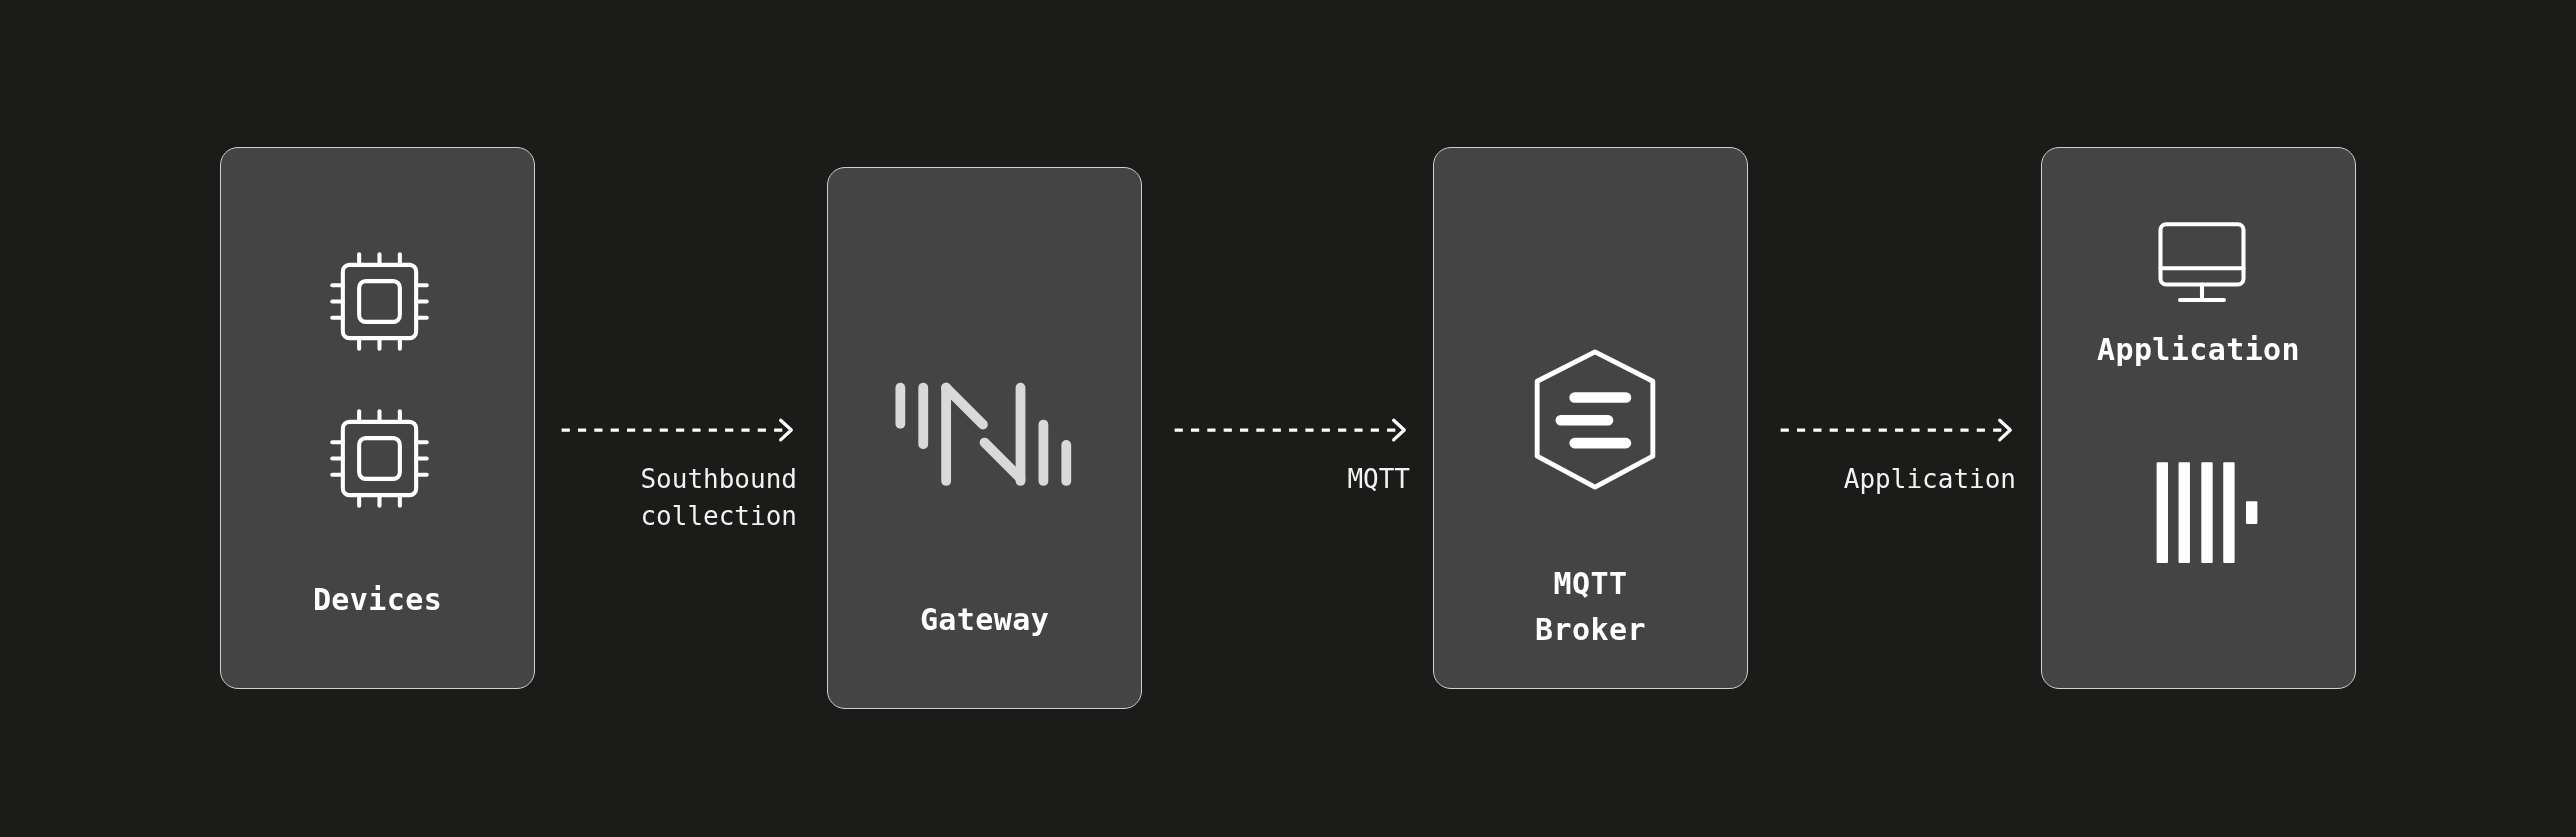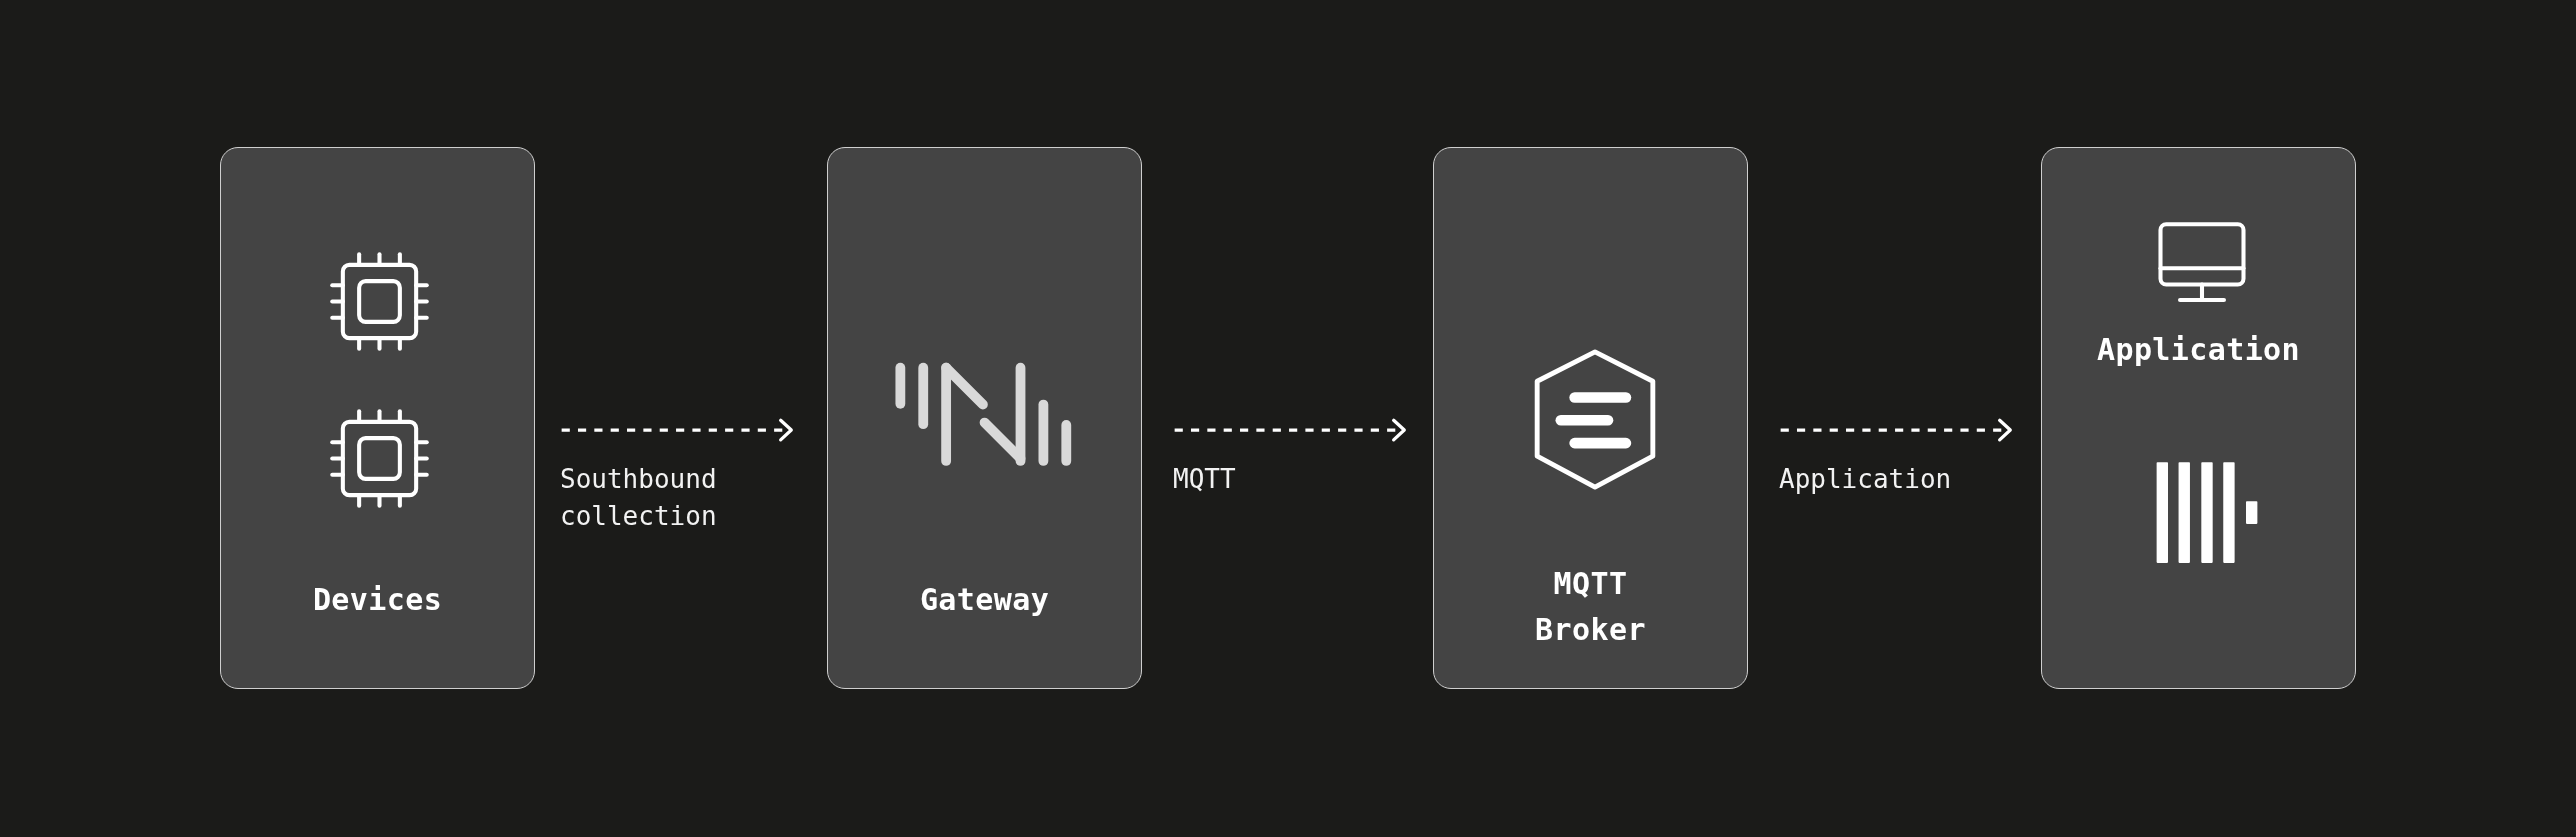--- a/index.html
+++ b/index.html
@@ -13,21 +13,21 @@
   }
   .card-label {
     position:absolute; left:0; right:0; text-align:center;
     font-size:30px; line-height:46px; color:#ffffff; font-weight:bold; letter-spacing:0.4px;
     white-space:pre-line;
   }
   .icon { position:absolute; }
   .edge { position:absolute; top:412px; height:122px; }
   .edge svg { position:absolute; left:0; top:0; }
   .edge-label {
-    position:absolute; left:0; right:0; top:49px; text-align:left;
+    position:absolute; left:0; right:0; top:49px; text-align:right;
     font-size:26px; line-height:37px; color:#f2f2f2; white-space:pre-line;
   }
 </style>
 </head>
 <body>
 
 <div class="card" style="left:220px;">
   <svg class="icon" style="left:108px;top:103px;" width="101" height="101" viewBox="0 0 124 124">
     <g fill="none" stroke="#ffffff" stroke-width="5" stroke-linecap="round" stroke-linejoin="round">
       <rect x="17" y="17" width="90" height="90" rx="8"></rect>
@@ -69,21 +69,21 @@
 
 <div class="edge" style="left:560px;width:237px;">
   <svg width="237" height="41" viewBox="0 0 290 50">
     <line x1="2" y1="22" x2="278" y2="22" stroke="#ffffff" stroke-width="4" stroke-dasharray="10 10"></line>
     <polyline points="270,10 283,22 270,34" fill="none" stroke="#ffffff" stroke-width="4" stroke-linecap="round" stroke-linejoin="round"></polyline>
   </svg>
   <div class="edge-label">Southbound
 collection</div>
 </div>
 
-<div class="card" style="left:827px;">
+<div class="card" style="left:827px;margin-top:20px;">
   <svg class="icon" style="left:65px;top:214px;" width="188" height="108" viewBox="0 0 230 132">
     <g fill="none" stroke="#d9d9d9" stroke-width="12" stroke-linecap="round" stroke-linejoin="round">
       <line x1="9" y1="7" x2="9" y2="51"></line>
       <line x1="37" y1="7" x2="37" y2="76"></line>
       <line x1="65" y1="7" x2="65" y2="121"></line>
       <line x1="65" y1="7" x2="110" y2="52"></line>
       <line x1="112" y1="74" x2="156" y2="118"></line>
       <line x1="156" y1="7" x2="156" y2="121"></line>
       <line x1="184" y1="52" x2="184" y2="121"></line>
       <line x1="212" y1="77" x2="212" y2="121"></line>

